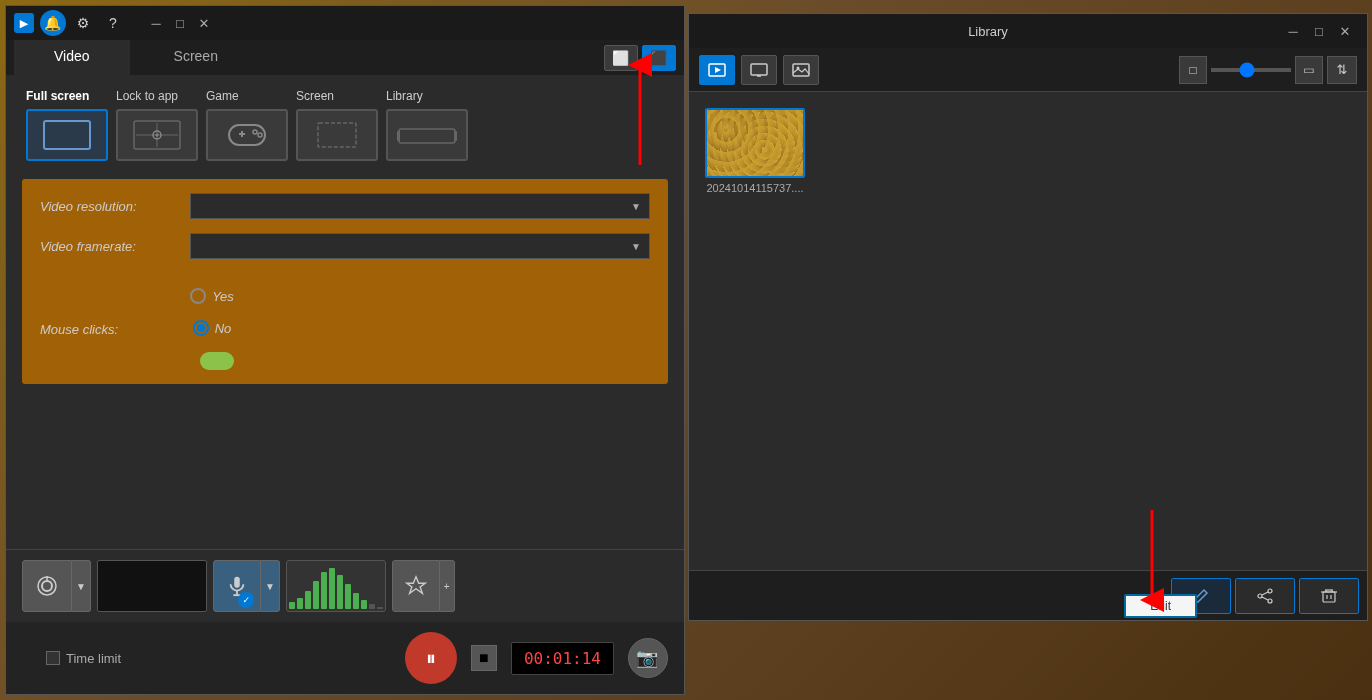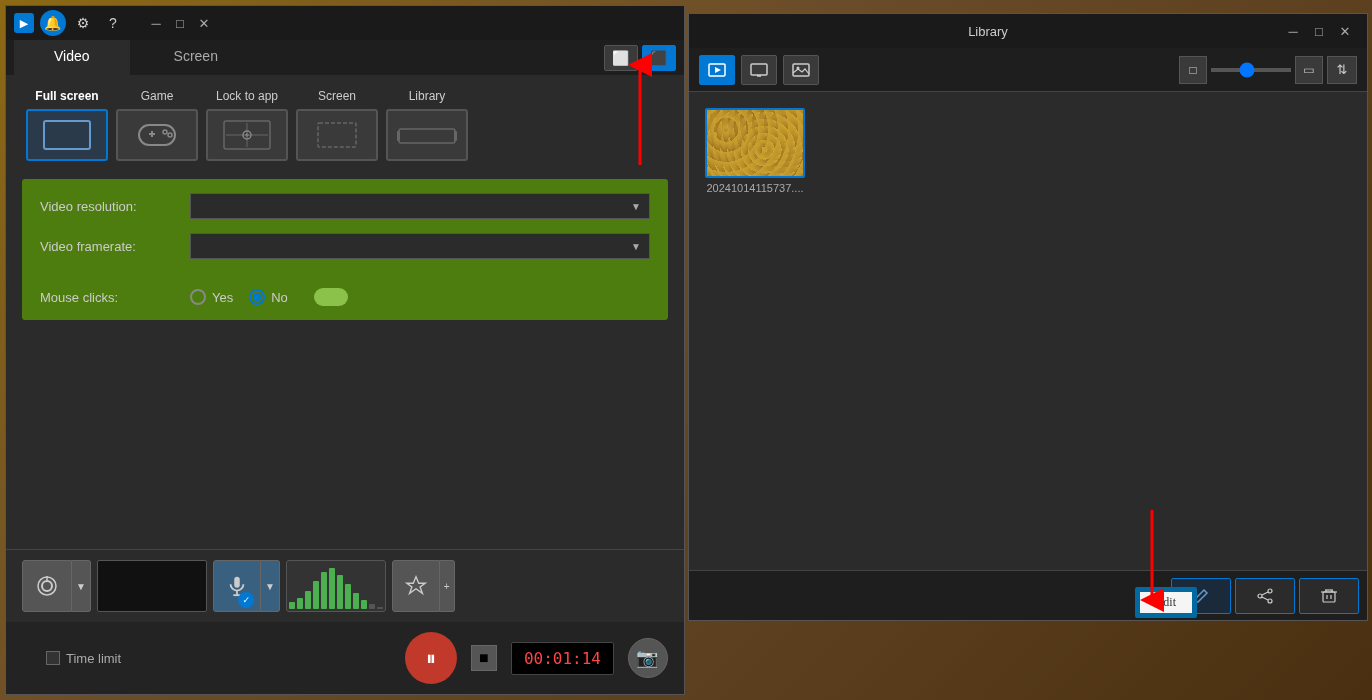--- a/index.html
+++ b/index.html
@@ -139,21 +139,20 @@
     
     .mode-row {
       display: flex;
       gap: 8px;
       padding: 14px 20px 10px;
       flex-shrink: 0;
     }
     .mode-item {
       display: flex;
       flex-direction: column;
-      align-items: center;
       gap: 6px;
       cursor: pointer;
     }
     .mode-label {
       font-size: 12px;
       color: #ccc;
     }
     .mode-label.active {
       color: #fff;
       font-weight: bold;
@@ -171,24 +170,25 @@
       font-size: 22px;
     }
     .mode-icon-box.active {
       border-color: #0078d4;
       background: #2a3a4a;
     }
 
     
     .settings-area {
       margin: 8px 16px;
-      background: #4d7c0f;
+      background: #a16207;
       border-radius: 3px;
       padding: 14px 18px;
       flex-shrink: 0;
+      font-style: italic;
     }
     .setting-row {
       display: flex;
       align-items: center;
       margin-bottom: 14px;
       gap: 10px;
     }
     .setting-row:last-child { margin-bottom: 0; margin-top: 29px; }
     .setting-label {
       font-size: 13px;
@@ -209,20 +209,21 @@
       cursor: pointer;
     }
     .dropdown-arrow {
       color: #aaa;
       font-size: 10px;
     }
     .radio-group {
       display: flex;
       gap: 16px;
       align-items: center;
+      flex-direction: column;
     }
     .radio-item {
       display: flex;
       align-items: center;
       gap: 6px;
       cursor: pointer;
     }
     .radio-circle {
       width: 16px;
       height: 16px;
@@ -587,25 +588,24 @@
       background: #1a2a3a;
     }
 
     
     .tooltip {
       position: absolute;
       bottom: 2px;
       right: 170px;
       background: #f5f5f5;
       color: #333;
-      padding: 3px 16px;
+      padding: 3px 24px;
       font-size: 12px;
-      border: 5px solid #0369a1;
+      border: 2px solid #0369a1;
       border-radius: 2px;
-      font-family: Liberation Serif, serif;
     }
 
     
     .annotation-layer {
       position: absolute;
       inset: 0;
       pointer-events: none;
     }
 
     svg.arrow-svg {
@@ -645,41 +645,41 @@
       <div class="mode-item">
         <span class="mode-label active">Full screen</span>
         <div class="mode-icon-box active">
           <svg width="50" height="32" viewBox="0 0 50 32">
             <rect x="2" y="2" width="46" height="28" fill="none" stroke="#6699cc" stroke-width="2" rx="2"></rect>
             <rect x="8" y="6" width="34" height="20" fill="#2a3a4a"></rect>
           </svg>
         </div>
       </div>
       <div class="mode-item">
-        <span class="mode-label">Game</span>
-        <div class="mode-icon-box">
-          <svg width="44" height="32" viewBox="0 0 44 32">
-            <rect x="4" y="6" width="36" height="20" rx="10" fill="none" stroke="#888" stroke-width="2"></rect>
-            <rect x="14" y="14" width="6" height="2" fill="#888"></rect>
-            <rect x="16" y="12" width="2" height="6" fill="#888"></rect>
-            <circle cx="30" cy="13" r="2" fill="none" stroke="#888" stroke-width="1.5"></circle>
-            <circle cx="35" cy="16" r="2" fill="none" stroke="#888" stroke-width="1.5"></circle>
-          </svg>
-        </div>
-      </div>
-      <div class="mode-item">
         <span class="mode-label">Lock to app</span>
         <div class="mode-icon-box">
           <svg width="50" height="32" viewBox="0 0 50 32">
             <rect x="2" y="2" width="46" height="28" fill="none" stroke="#666" stroke-width="1.5" rx="2"></rect>
             <line x1="25" y1="4" x2="25" y2="28" stroke="#666" stroke-width="1"></line>
             <line x1="4" y1="16" x2="46" y2="16" stroke="#666" stroke-width="1"></line>
             <circle cx="25" cy="16" r="4" fill="none" stroke="#888" stroke-width="1.5"></circle>
             <line x1="23" y1="16" x2="27" y2="16" stroke="#888" stroke-width="1"></line>
             <line x1="25" y1="14" x2="25" y2="18" stroke="#888" stroke-width="1"></line>
+          </svg>
+        </div>
+      </div>
+      <div class="mode-item">
+        <span class="mode-label">Game</span>
+        <div class="mode-icon-box">
+          <svg width="44" height="32" viewBox="0 0 44 32">
+            <rect x="4" y="6" width="36" height="20" rx="10" fill="none" stroke="#888" stroke-width="2"></rect>
+            <rect x="14" y="14" width="6" height="2" fill="#888"></rect>
+            <rect x="16" y="12" width="2" height="6" fill="#888"></rect>
+            <circle cx="30" cy="13" r="2" fill="none" stroke="#888" stroke-width="1.5"></circle>
+            <circle cx="35" cy="16" r="2" fill="none" stroke="#888" stroke-width="1.5"></circle>
           </svg>
         </div>
       </div>
       <div class="mode-item">
         <span class="mode-label">Screen</span>
         <div class="mode-icon-box">
           <svg width="50" height="32" viewBox="0 0 50 32">
             <rect x="6" y="4" width="38" height="24" fill="none" stroke="#666" stroke-width="1.5" stroke-dasharray="4,2" rx="1"></rect>
           </svg>
         </div>

